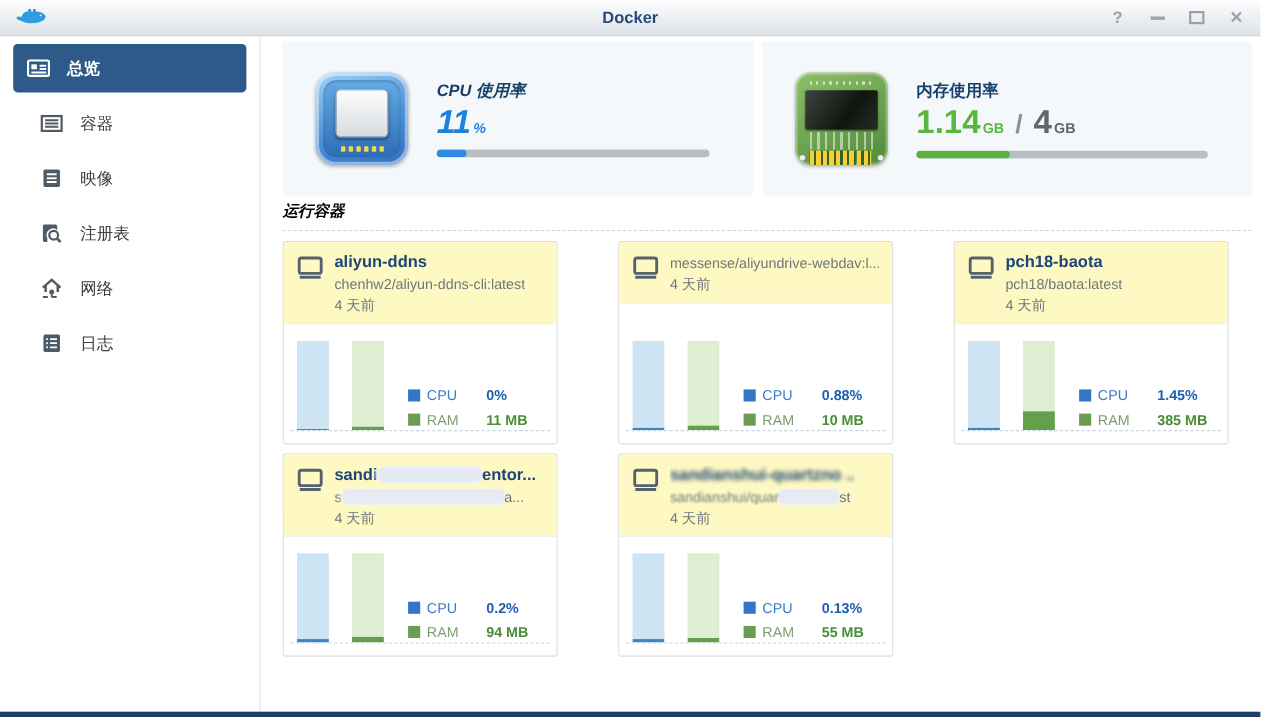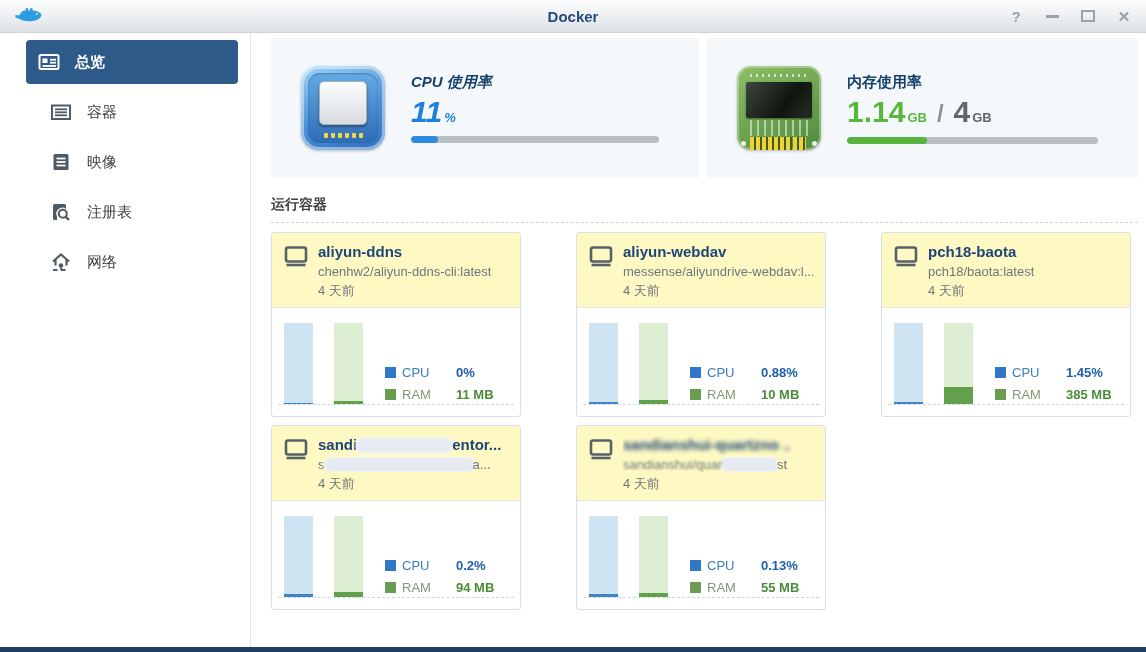--- a/index.html
+++ b/index.html
@@ -12,21 +12,21 @@
   .whale{width:30px;height:24px;display:inline-block;}
   .win-controls{margin-left:auto;display:flex;align-items:center;gap:20px;z-index:2;}
   .win-controls .ctl{color:#9aa1a8;font-size:15px;font-weight:bold;cursor:pointer;line-height:1;display:flex;align-items:center;justify-content:center;width:16px;height:16px;}
   .ctl-min i{display:block;width:13px;height:3px;background:#9aa1a8;}
   .ctl-max i{display:block;width:10px;height:8px;border:2px solid #9aa1a8;}
 
   
   .content-row{flex:1;display:flex;min-height:0;}
 
   
-  .sidebar{width:237px;flex:0 0 237px;border-right:1px solid #e2e5e8;padding-top:7px;box-sizing:border-box;background:#fff;margin-left:14px;}
+  .sidebar{width:237px;flex:0 0 237px;border-right:1px solid #e2e5e8;padding-top:7px;box-sizing:border-box;background:#fff;}
   .side-item{display:flex;align-items:center;height:50px;padding-left:36px;gap:15px;color:#3c4043;font-size:15px;cursor:pointer;}
   .side-item .sicon{color:#4e5a64;display:flex;align-items:center;}
   .side-item.selected{height:44px;margin:0 12px 3px 12px;padding-left:12px;border-radius:4px;background:#2d5a88;color:#fff;font-weight:bold;}
   .side-item.selected .sicon{color:#fff;}
 
   
   .main{flex:1;padding:5px 8px 0 20px;box-sizing:border-box;min-width:0;}
   .stats-row{display:flex;gap:8px;height:140px;}
   .stat-panel{background:#f5f8fa;border-radius:2px;display:flex;align-items:center;padding-left:30px;gap:26px;box-sizing:border-box;}
   .stat-panel.cpu{width:428px;flex:0 0 428px;font-style:italic;}
@@ -54,21 +54,21 @@
   .ram-icon{width:84px;height:84px;border-radius:14px;background:linear-gradient(150deg,#8fbf68,#4f8b3b);box-shadow:inset 0 0 0 2px rgba(255,255,255,.3),0 1px 3px rgba(0,0,0,.25);position:relative;overflow:hidden;flex:0 0 84px;}
   .ram-dots{position:absolute;top:8px;left:13px;right:13px;height:3px;background:repeating-linear-gradient(90deg,rgba(255,255,255,.65) 0 2px,transparent 2px 6px);}
   .ram-chip{position:absolute;left:9px;right:9px;top:16px;height:36px;background:linear-gradient(125deg,#3d463f 0%,#10140f 60%,#262d26 100%);border-radius:2px;box-shadow:0 1px 2px rgba(0,0,0,.4);}
   .ram-traces{position:absolute;left:13px;right:13px;top:54px;height:16px;background:repeating-linear-gradient(90deg,rgba(255,255,255,.5) 0 2px,transparent 2px 7px);}
   .ram-pins-l{position:absolute;bottom:0;left:13px;width:42px;height:13px;background:repeating-linear-gradient(90deg,#f4cf35 0 4px,#38601f 4px 6px);}
   .ram-pins-r{position:absolute;bottom:0;right:15px;width:13px;height:13px;background:repeating-linear-gradient(90deg,#f4cf35 0 4px,#38601f 4px 6px);}
   .ram-screw{position:absolute;bottom:4px;width:5px;height:5px;border-radius:50%;background:#e9f1e1;}
   .ram-screw.l{left:4px;}.ram-screw.r{right:4px;}
 
   
-  .section-head{margin-top:18px;font-size:14px;font-weight:bold;color:#404040;padding-bottom:8px;border-bottom:1px dashed #c5d5e4;margin-right:0;}
+  .section-head{margin-top:5px;font-size:14px;font-weight:bold;color:#000000;padding-bottom:8px;border-bottom:1px dashed #c5d5e4;margin-right:0;font-style:italic;}
   .cards{margin-top:9px;display:grid;grid-template-columns:repeat(3,250px);column-gap:55px;row-gap:8px;}
   .card{width:250px;height:185px;box-sizing:border-box;border:1px solid #d9dfe5;border-radius:3px;background:#fff;display:flex;flex-direction:column;cursor:pointer;}
   .card-head{background:#fef9c3;border-bottom:1px solid #e3e8ec;border-radius:3px 3px 0 0;padding:10px 12px 7px 12px;display:flex;gap:10px;}
   .mon-icon{color:#57616b;flex:0 0 24px;padding-top:2px;}
   .card-head-text{min-width:0;}
   .card-name{font-size:15px;font-weight:bold;color:#1d4577;white-space:nowrap;overflow:hidden;line-height:1.25;}
   .card-image{font-size:13px;color:#70767c;white-space:nowrap;overflow:hidden;margin-top:2px;}
   .card-age{font-size:13px;color:#70767c;margin-top:3px;}
   .card-body{flex:1;position:relative;}
   .baseline{position:absolute;left:6px;right:6px;bottom:11px;border-top:1px dashed #ccd6de;}
@@ -174,20 +174,34 @@
               <path d="M3 10.5 L11 3.5 L19 10.5" fill="none" stroke="currentColor" stroke-width="2.2"></path>
               <line x1="5.5" y1="9" x2="5.5" y2="14.5" stroke="currentColor" stroke-width="2.2"></line>
               <line x1="16.5" y1="9" x2="16.5" y2="14.5" stroke="currentColor" stroke-width="2.2"></line>
               <circle cx="11" cy="14.5" r="2.3" fill="currentColor"></circle>
               <line x1="11" y1="16.5" x2="11" y2="19" stroke="currentColor" stroke-width="1.8"></line>
               <line x1="3" y1="19" x2="19" y2="19" stroke="currentColor" stroke-width="2" stroke-dasharray="4.5 3.5"></line>
             </svg>
         </span>
         <span>网络</span>
       </div>
+      <div class="side-item">
+        <span class="sicon">
+          <svg width="22" height="22" viewBox="0 0 22 22">
+              <rect x="3.5" y="3" width="15" height="16" rx="1.5" fill="currentColor"></rect>
+              <rect x="6" y="6.5" width="1.6" height="1.6" fill="#fff"></rect>
+              <rect x="6" y="10.2" width="1.6" height="1.6" fill="#fff"></rect>
+              <rect x="6" y="13.9" width="1.6" height="1.6" fill="#fff"></rect>
+              <line x1="9.5" y1="7.3" x2="15.8" y2="7.3" stroke="#fff" stroke-width="1.6"></line>
+              <line x1="9.5" y1="11" x2="15.8" y2="11" stroke="#fff" stroke-width="1.6"></line>
+              <line x1="9.5" y1="14.7" x2="15.8" y2="14.7" stroke="#fff" stroke-width="1.6"></line>
+            </svg>
+        </span>
+        <span>日志</span>
+      </div>
     </aside>
 
     <main class="main">
 
       <div class="stats-row">
         <section class="stat-panel cpu">
           <div class="cpu-icon">
             <div class="cpu-mid">
                 <div class="cpu-face"></div>
               <div class="cpu-pins">
@@ -273,21 +287,20 @@
           </div>
         </div>
 
         <div class="card">
           <div class="card-head">
             <span class="mon-icon"><svg width="24" height="22" viewBox="0 0 24 22">
                   <rect x="2" y="2.5" width="20" height="14" rx="2" fill="none" stroke="currentColor" stroke-width="2.6"></rect>
                   <line x1="2.5" y1="20" x2="21.5" y2="20" stroke="currentColor" stroke-width="2.6"></line>
                 </svg></span>
             <div class="card-head-text">
-              <div class="card-name">aliyun-webdav</div>
               <div class="card-image">messense/aliyundrive-webdav:l...</div>
               <div class="card-age">4 天前</div>
             </div>
           </div>
           <div class="card-body">
             <div class="bar cpu-bar">
                 <span class="seg-blue" style="height: 3%;"></span>
               </div>
             <div class="bar ram-bar">
                 <span class="seg-green" style="height: 5%;"></span>

